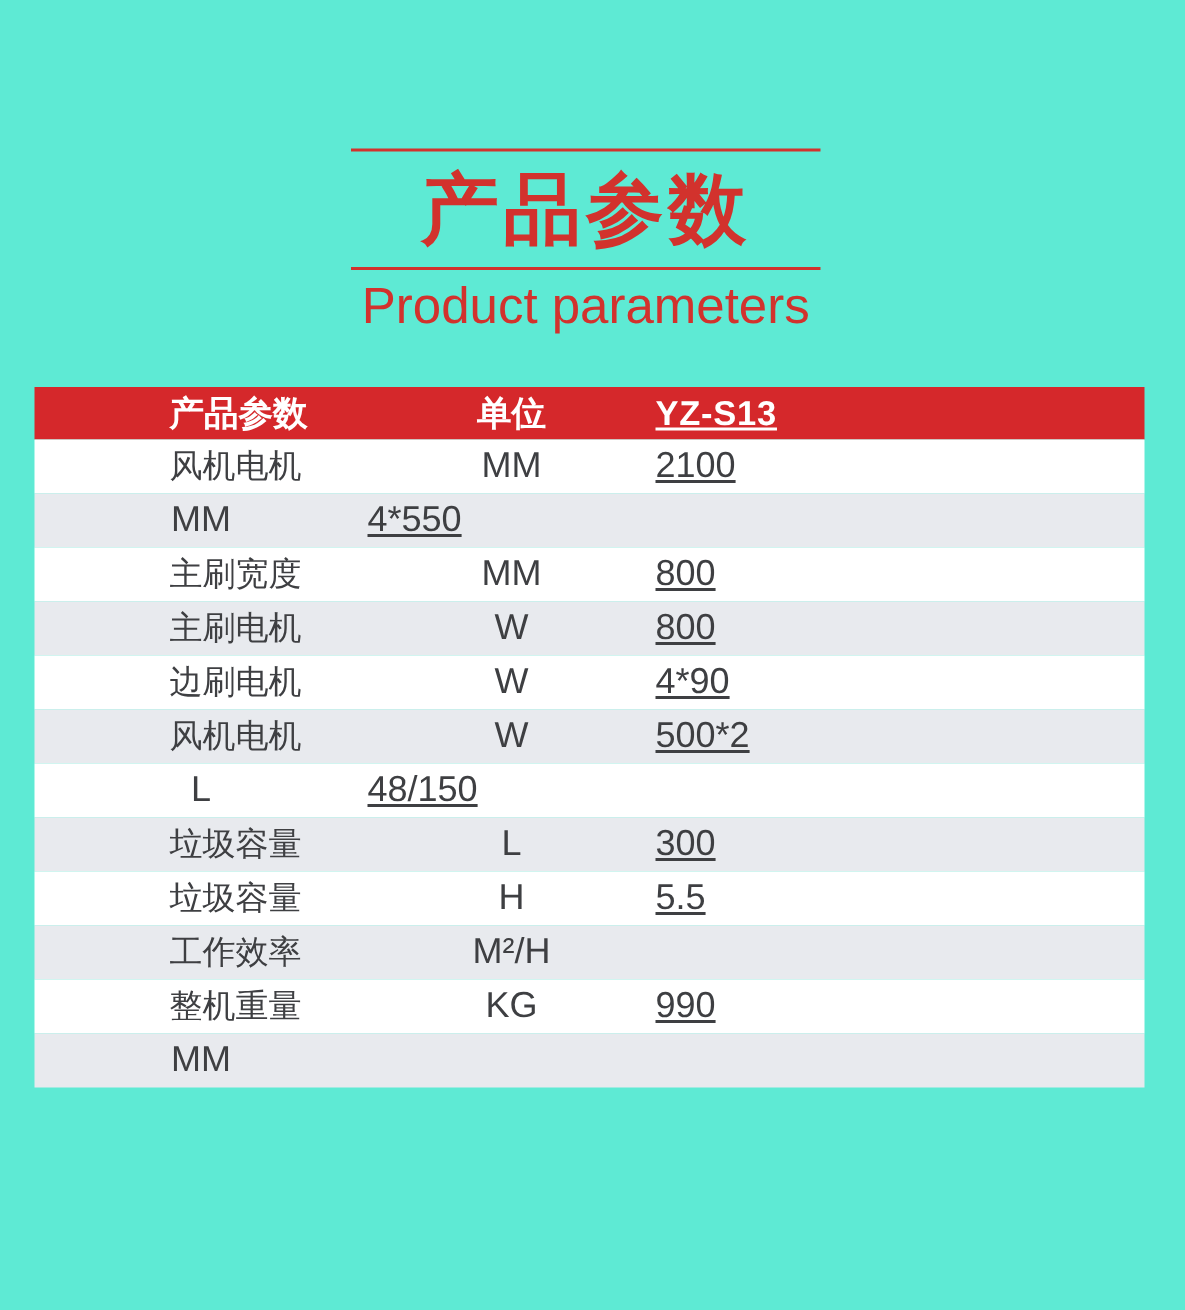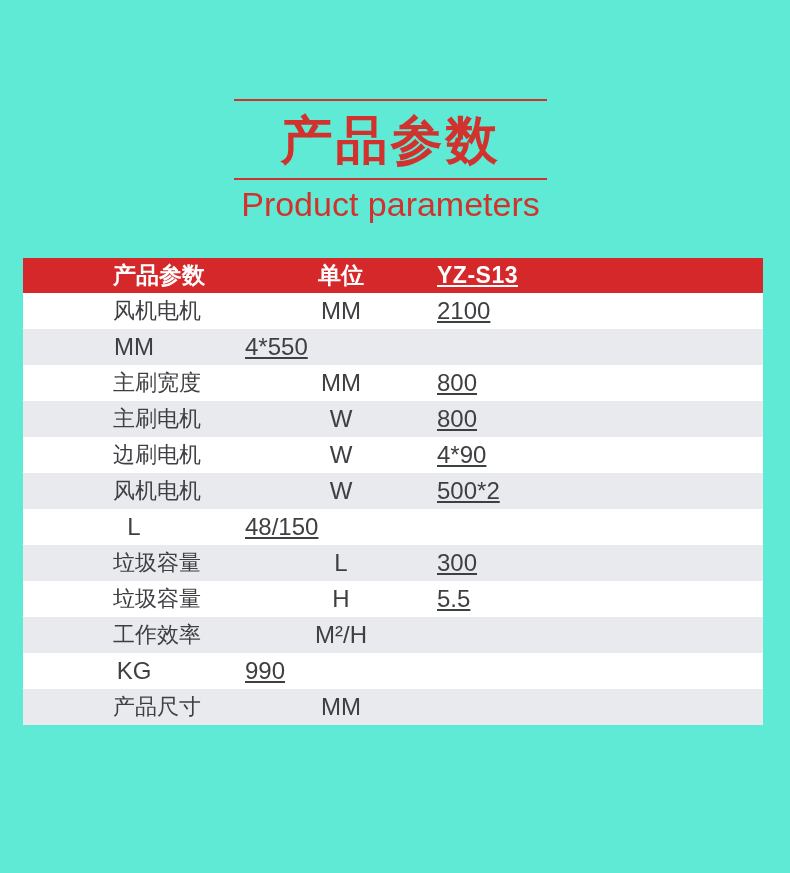--- a/index.html
+++ b/index.html
@@ -142,26 +142,26 @@
     <div class="cell cell-spacer"></div>
   </div>
 
   <div class="trow">
     <div class="cell cell-name">工作效率</div>
     <div class="cell cell-unit">M²/H</div>
     <div class="cell cell-spacer"></div>
   </div>
 
   <div class="trow">
+    <div class="cell cell-name">整机重量</div>
     <div class="cell cell-unit">KG</div>
     <div class="cell cell-value">990</div>
     <div class="cell cell-spacer"></div>
   </div>
 
   <div class="trow">
-    <div class="cell cell-name">产品尺寸</div>
     <div class="cell cell-unit">MM</div>
     <div class="cell cell-spacer"></div>
   </div>
 </div>
   </div>
 
 </div>
 
 </body></html>

